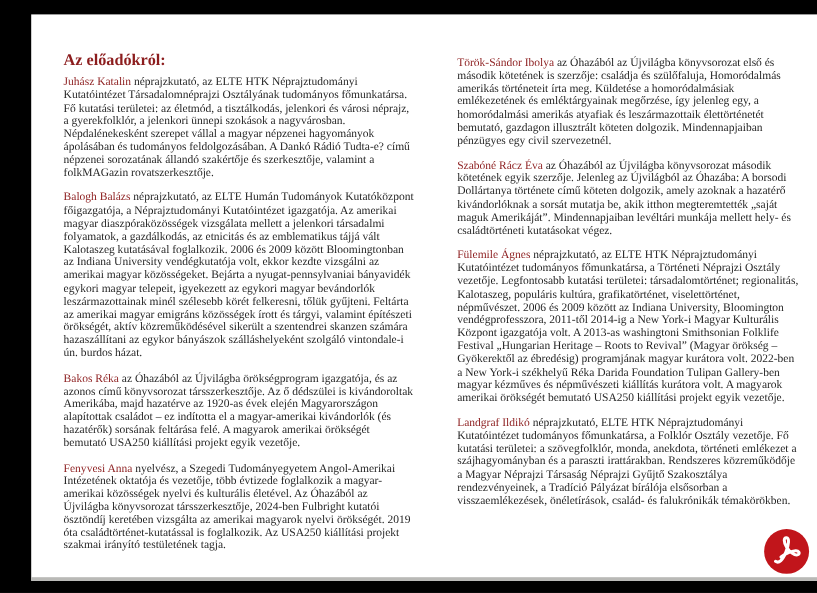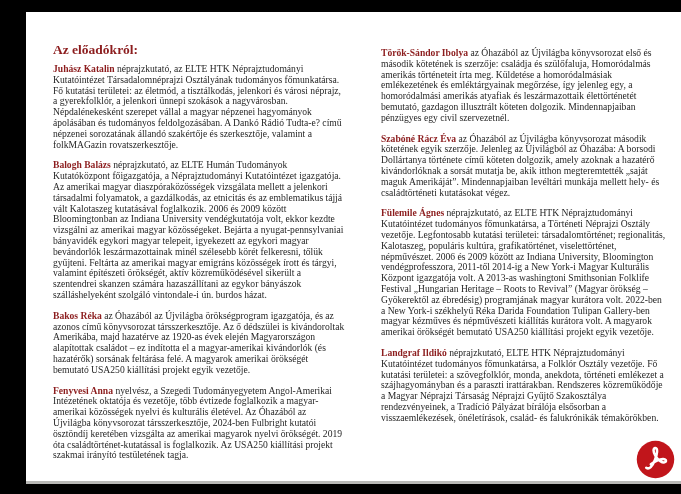--- a/index.html
+++ b/index.html
@@ -46,21 +46,21 @@
     color: #8c1d1e;
   }
   p.bio {
     margin: 0 0 10px 0;
     font-size: 9.6px;
     line-height: 10.8px;
     color: #262626;
     text-align: left;
   }
   .presenter-name {
-    font-weight: bold;
+    font-weight: normal;
     color: #8c1d1e;
   }
   .pdf-badge {
     position: absolute;
     left: 636px;
     top: 440px;
     width: 39px;
     height: 39px;
     cursor: pointer;
     z-index: 5;

